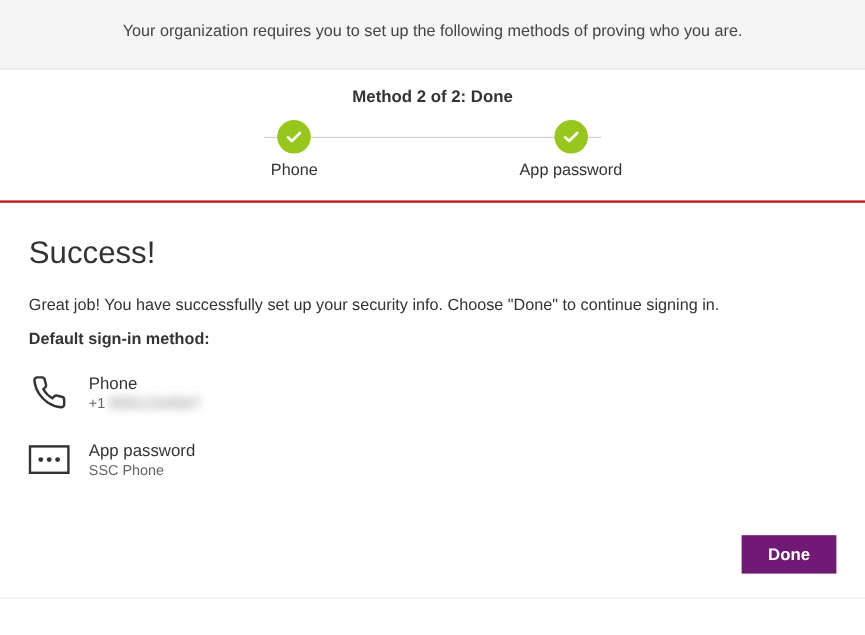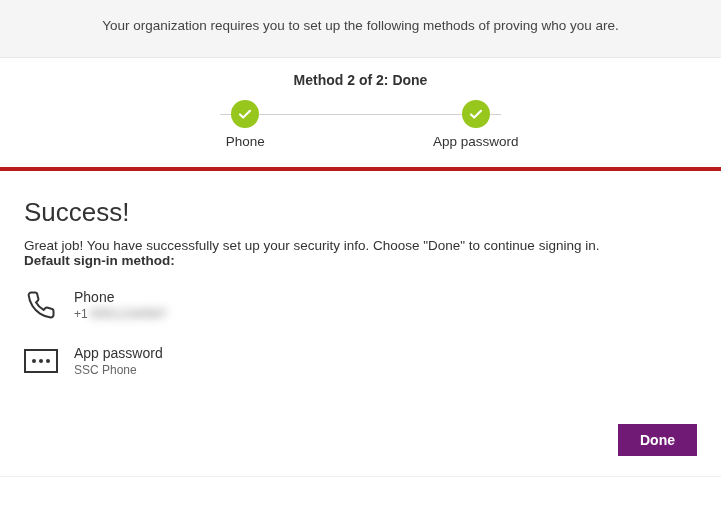--- a/index.html
+++ b/index.html
@@ -23,21 +23,21 @@
       color: #333;
       margin-bottom: 14px;
     }
     .page-subtitle {
       font-size: 13.5px;
       color: #444;
       font-weight: 400;
     }
     .progress-section {
       padding: 14px 40px 18px;
-      border-bottom: 4px solid #b91c1c;
+      border-bottom: 2px solid #b91c1c;
     }
     .method-label {
       text-align: center;
       font-size: 14px;
       font-weight: 600;
       color: #333;
       margin-bottom: 12px;
     }
     .stepper {
       display: flex;
@@ -76,25 +76,26 @@
       font-size: 13.5px;
       color: #333;
     }
     .content-section {
       padding: 26px 24px 16px;
     }
     .success-heading {
       font-size: 26px;
       font-weight: 300;
       color: #333;
-      margin-bottom: 10px;
+      margin-bottom: 20px;
     }
     .success-msg {
       font-size: 13.5px;
       color: #333;
+      margin-bottom: 14px;
     }
     .default-heading {
       font-size: 13.5px;
       font-weight: 700;
       color: #333;
       margin-bottom: 20px;
     }
     .method-item {
       display: flex;
       align-items: center;

